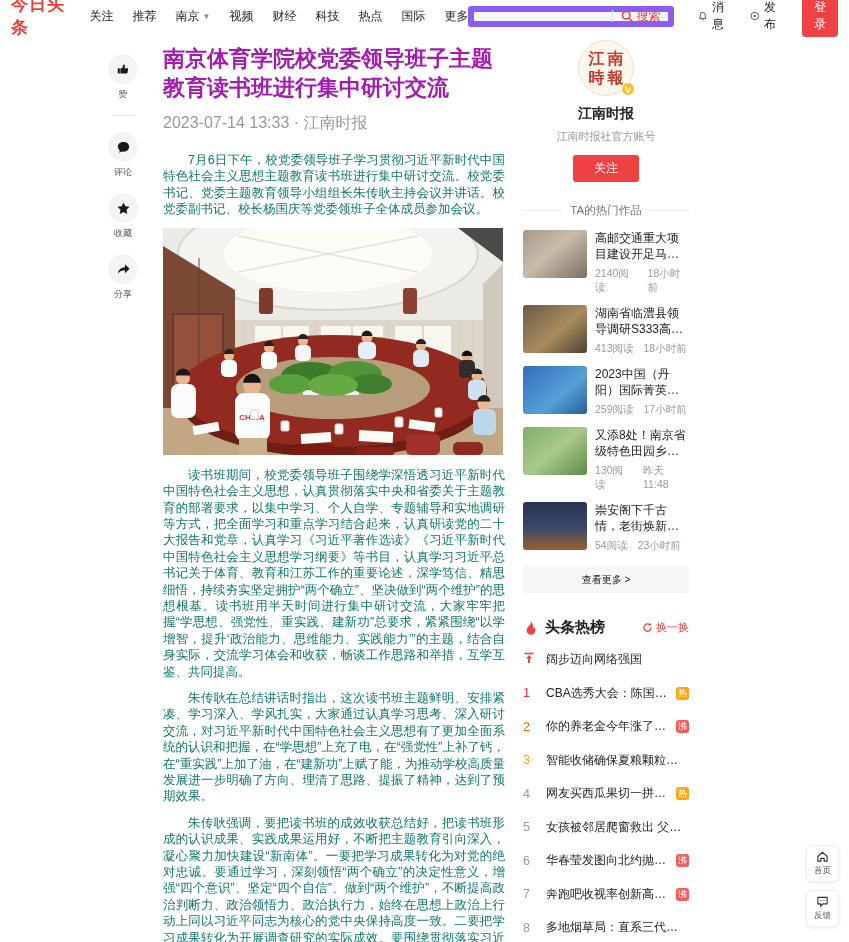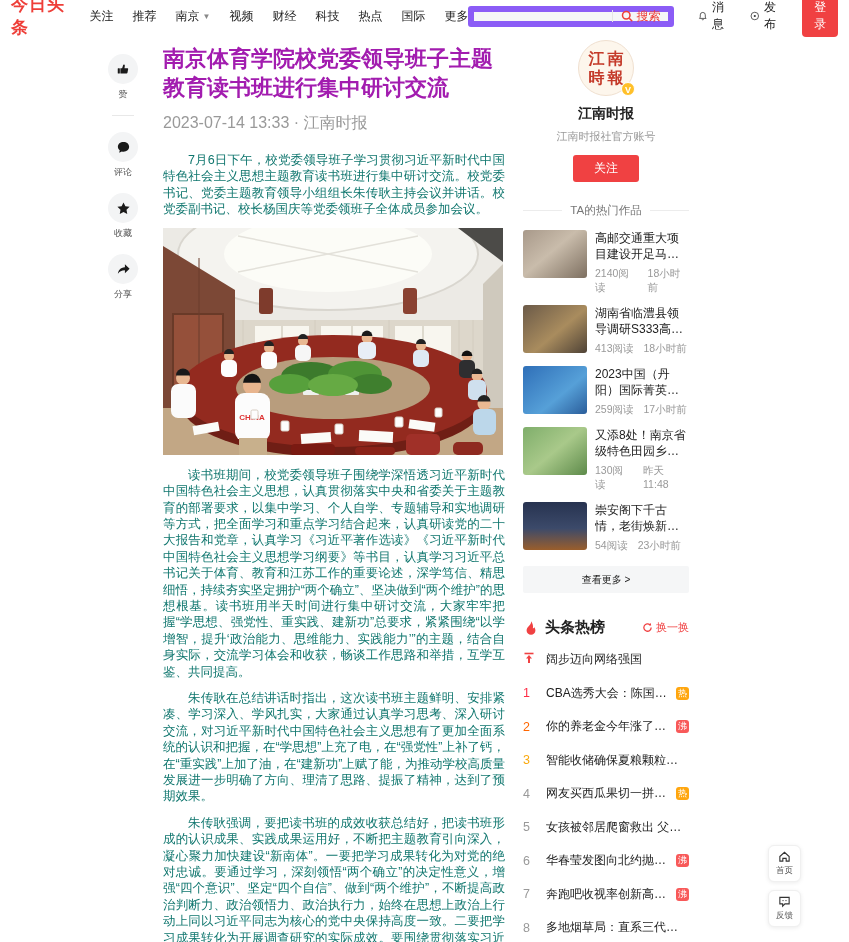--- a/index.html
+++ b/index.html
@@ -83,21 +83,21 @@
   .hot-header { display: flex; align-items: center; margin: 25px 0 14px; }
   .hot-title { font-size: 15px; font-weight: bold; margin-left: 6px; flex: 1; }
   .refresh { display: flex; align-items: center; gap: 3px; color: #f04142; font-size: 11px; cursor: pointer; }
   .hot-row { display: flex; align-items: center; gap: 8px; margin-bottom: 16.5px; cursor: pointer; }
   .hot-rank { width: 15px; font-size: 12.5px; color: #999; flex: none; text-align: left; }
   .rank-1 { color: #fe2d46; } .rank-2 { color: #ff6600; } .rank-3 { color: #faa90e; }
   .hot-text { font-size: 12px; color: #222; white-space: nowrap; overflow: hidden; text-overflow: ellipsis; }
   .hot-badge { flex:none; width: 13px; height: 13px; border-radius: 3px; color: #fff; font-size: 9px; line-height: 13px; text-align: center; }
 
   
-  .floaters { position: absolute; left: 768px; top: 845px; display: flex; flex-direction: column; gap: 8px; }
+  .floaters { position: absolute; left: 806px; top: 845px; display: flex; flex-direction: column; gap: 8px; }
   .floater {
     width: 33px; height: 37px; background: #fff; border: 1px solid #f0f0f0; border-radius: 6px;
     box-shadow: 0 1px 4px rgba(0,0,0,.08); display: flex; flex-direction: column; align-items: center;
     justify-content: center; gap: 2px; cursor: pointer;
   }
   .floater-label { font-size: 8.5px; color: #555; }
 </style>
 </head>
 <body>
 

